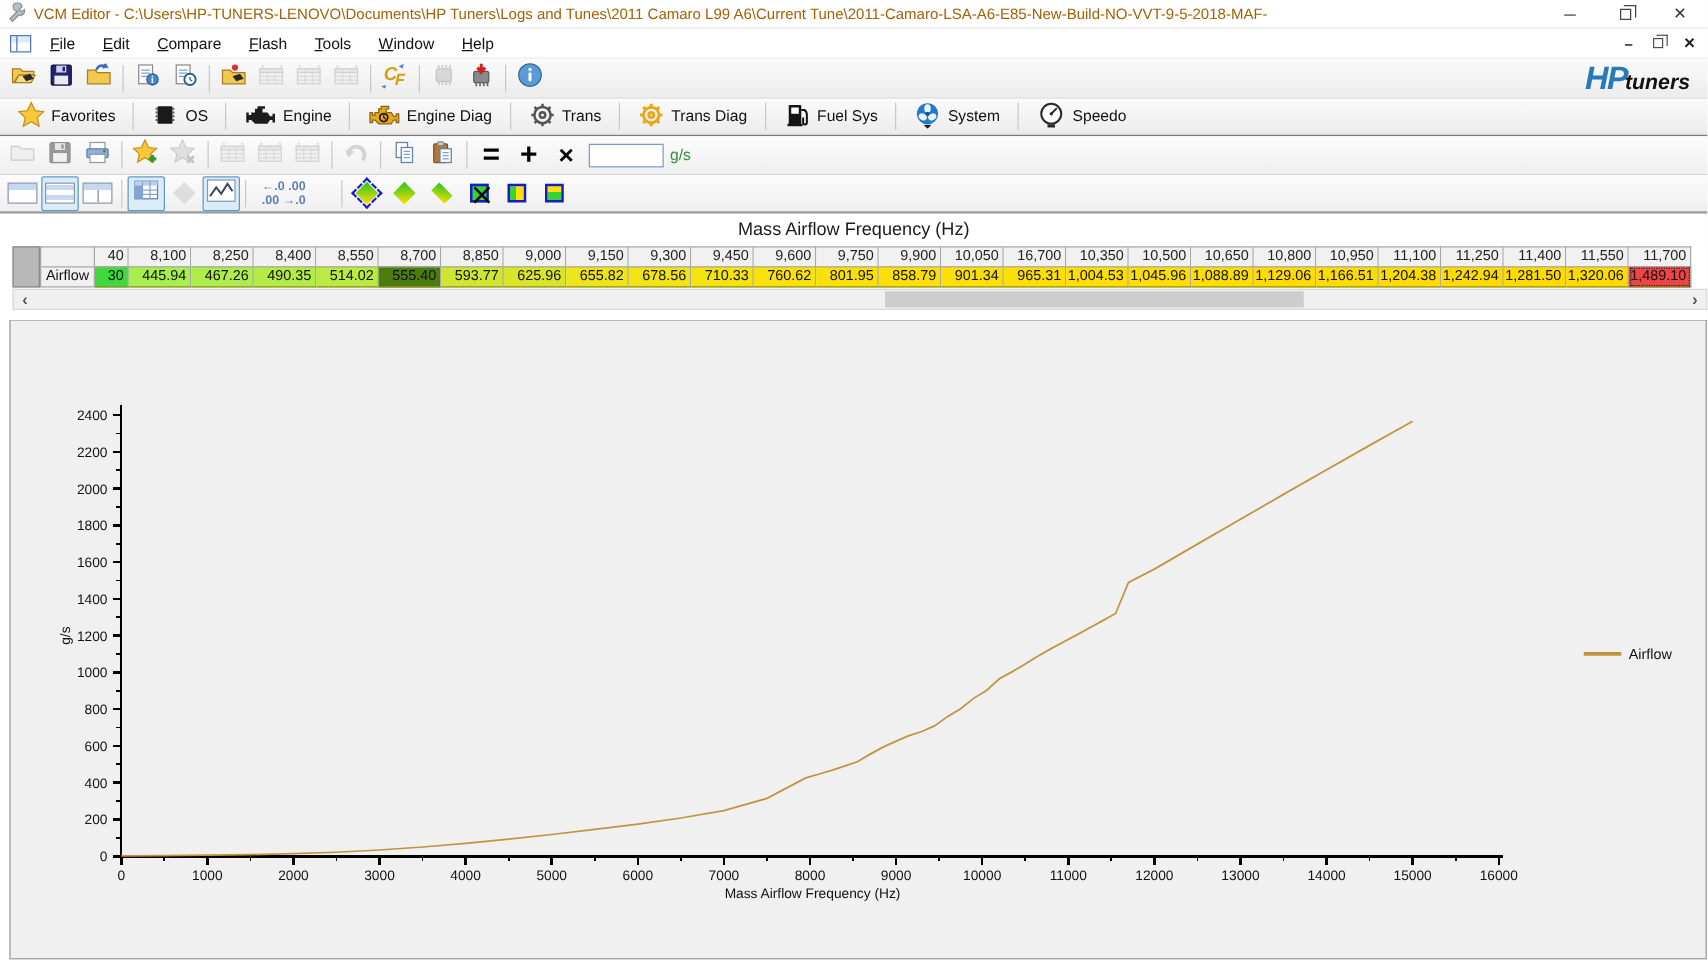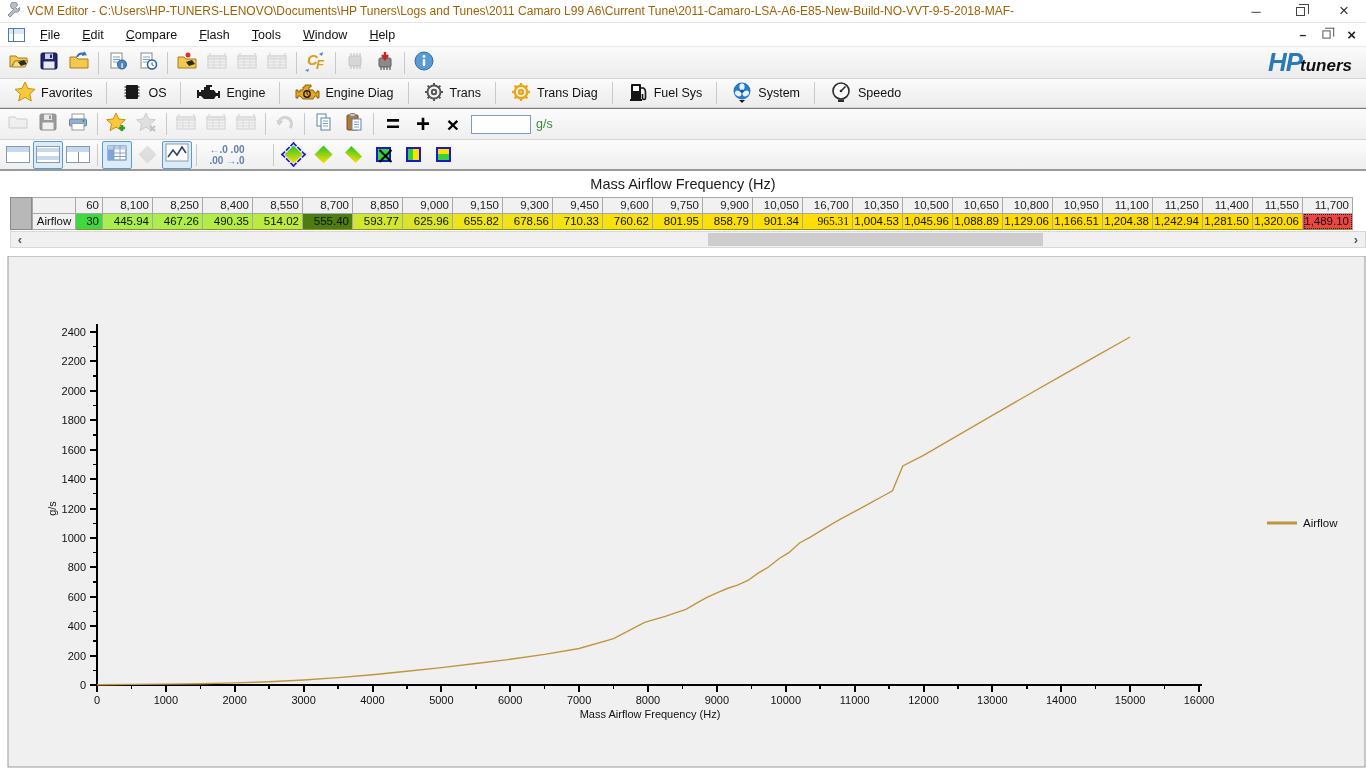--- a/index.html
+++ b/index.html
@@ -487,21 +487,21 @@
       </div>
   </div>
 
   <div class="graph-title">Mass Airflow Frequency (Hz)</div>
 
   <div class="tablewrap">
     <div class="gutter"></div>
     <div class="maf-rows">
       <div class="trow" id="header-row">
         <div class="cell hcell corner"></div>
-      <div class="cell hcell" style="width: 27px;">60</div>
+      <div class="cell hcell" style="width: 27px;">40</div>
           <div class="cell hcell" style="width: 50px;">8,100</div>
           <div class="cell hcell" style="width: 50px;">8,250</div>
           <div class="cell hcell" style="width: 50px;">8,400</div>
           <div class="cell hcell" style="width: 50px;">8,550</div>
           <div class="cell hcell" style="width: 50px;">8,700</div>
           <div class="cell hcell" style="width: 50px;">8,850</div>
           <div class="cell hcell" style="width: 50px;">9,000</div>
           <div class="cell hcell" style="width: 50px;">9,150</div>
           <div class="cell hcell" style="width: 50px;">9,300</div>
           <div class="cell hcell" style="width: 50px;">9,450</div>
@@ -531,21 +531,21 @@
           <div class="cell vcell" style="width: 50px; background: #4d7c0f;">555.40</div>
           <div class="cell vcell" style="width: 50px; background: rgb(208, 230, 48);">593.77</div>
           <div class="cell vcell" style="width: 50px; background: rgb(217, 228, 42);">625.96</div>
           <div class="cell vcell" style="width: 50px; background: rgb(238, 228, 26);">655.82</div>
           <div class="cell vcell" style="width: 50px; background: rgb(241, 227, 22);">678.56</div>
           <div class="cell vcell" style="width: 50px; background: rgb(245, 226, 17);">710.33</div>
           <div class="cell vcell" style="width: 50px; background: rgb(248, 225, 13);">760.62</div>
           <div class="cell vcell" style="width: 50px; background: rgb(250, 224, 9);">801.95</div>
           <div class="cell vcell" style="width: 50px; background: rgb(252, 223, 7);">858.79</div>
           <div class="cell vcell" style="width: 50px; background: rgb(253, 223, 5);">901.34</div>
-          <div class="cell vcell" style="width: 50px; background: rgb(254, 222, 4); font-family: Liberation Serif, serif;">965.31</div>
+          <div class="cell vcell" style="width: 50px; background: rgb(254, 222, 4);">965.31</div>
           <div class="cell vcell" style="width: 50px; background: rgb(254, 222, 3);">1,004.53</div>
           <div class="cell vcell" style="width: 50px; background: rgb(254, 221, 2);">1,045.96</div>
           <div class="cell vcell" style="width: 50px; background: rgb(254, 221, 2);">1,088.89</div>
           <div class="cell vcell" style="width: 50px; background: rgb(254, 220, 1);">1,129.06</div>
           <div class="cell vcell" style="width: 50px; background: rgb(254, 220, 1);">1,166.51</div>
           <div class="cell vcell" style="width: 50px; background: rgb(254, 220, 1);">1,204.38</div>
           <div class="cell vcell" style="width: 50px; background: rgb(254, 219, 0);">1,242.94</div>
           <div class="cell vcell" style="width: 50px; background: rgb(254, 219, 0);">1,281.50</div>
           <div class="cell vcell" style="width: 50px; background: rgb(254, 219, 0);">1,320.06</div>
           <div class="cell vcell selcell" style="width: 50px; background: #ef4444;">1,489.10</div>

